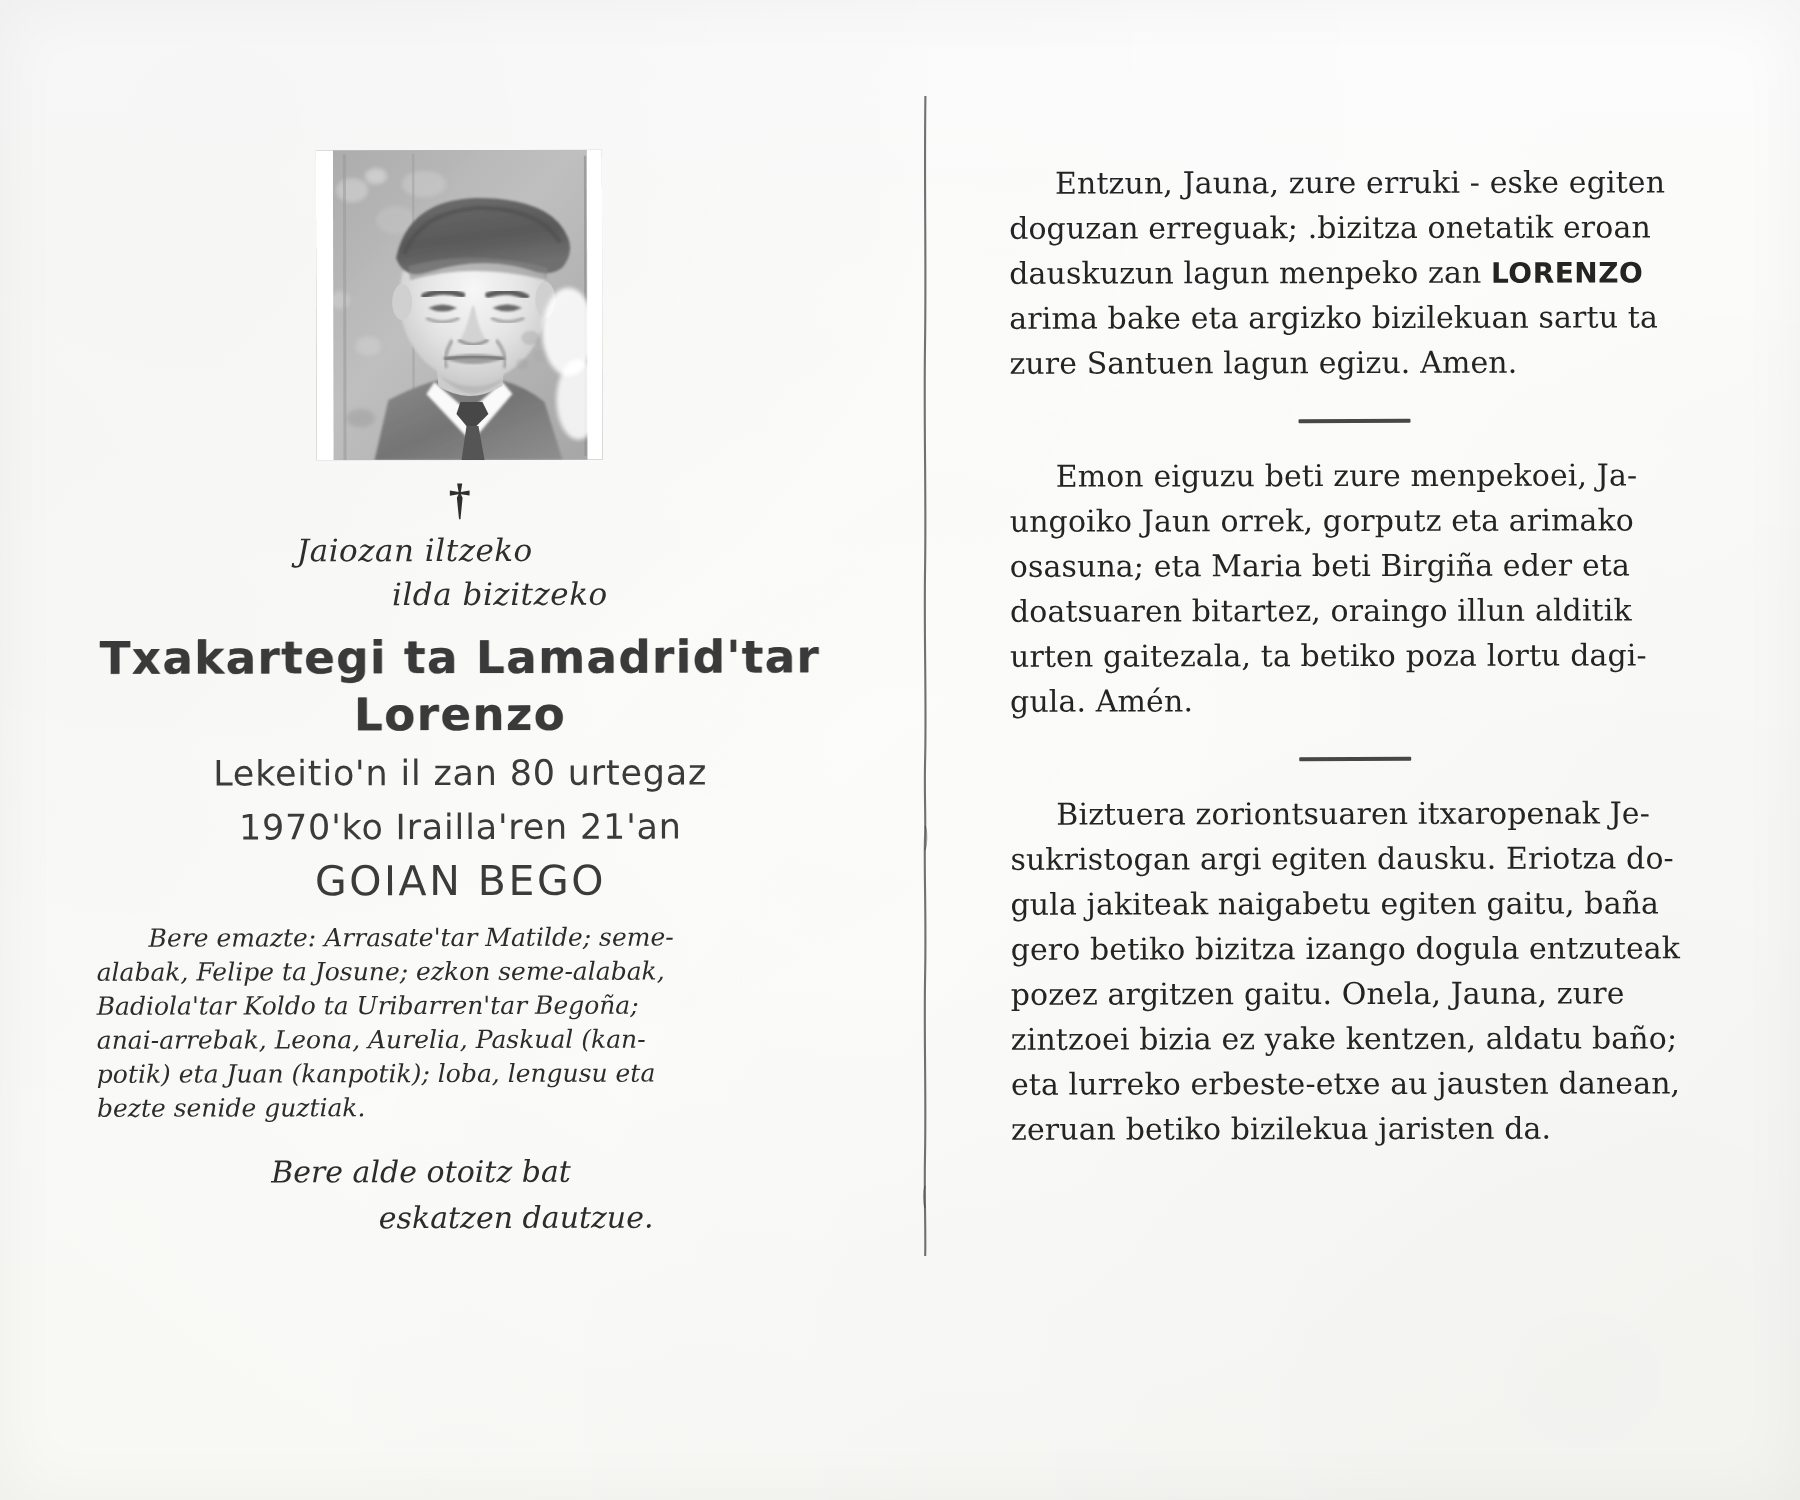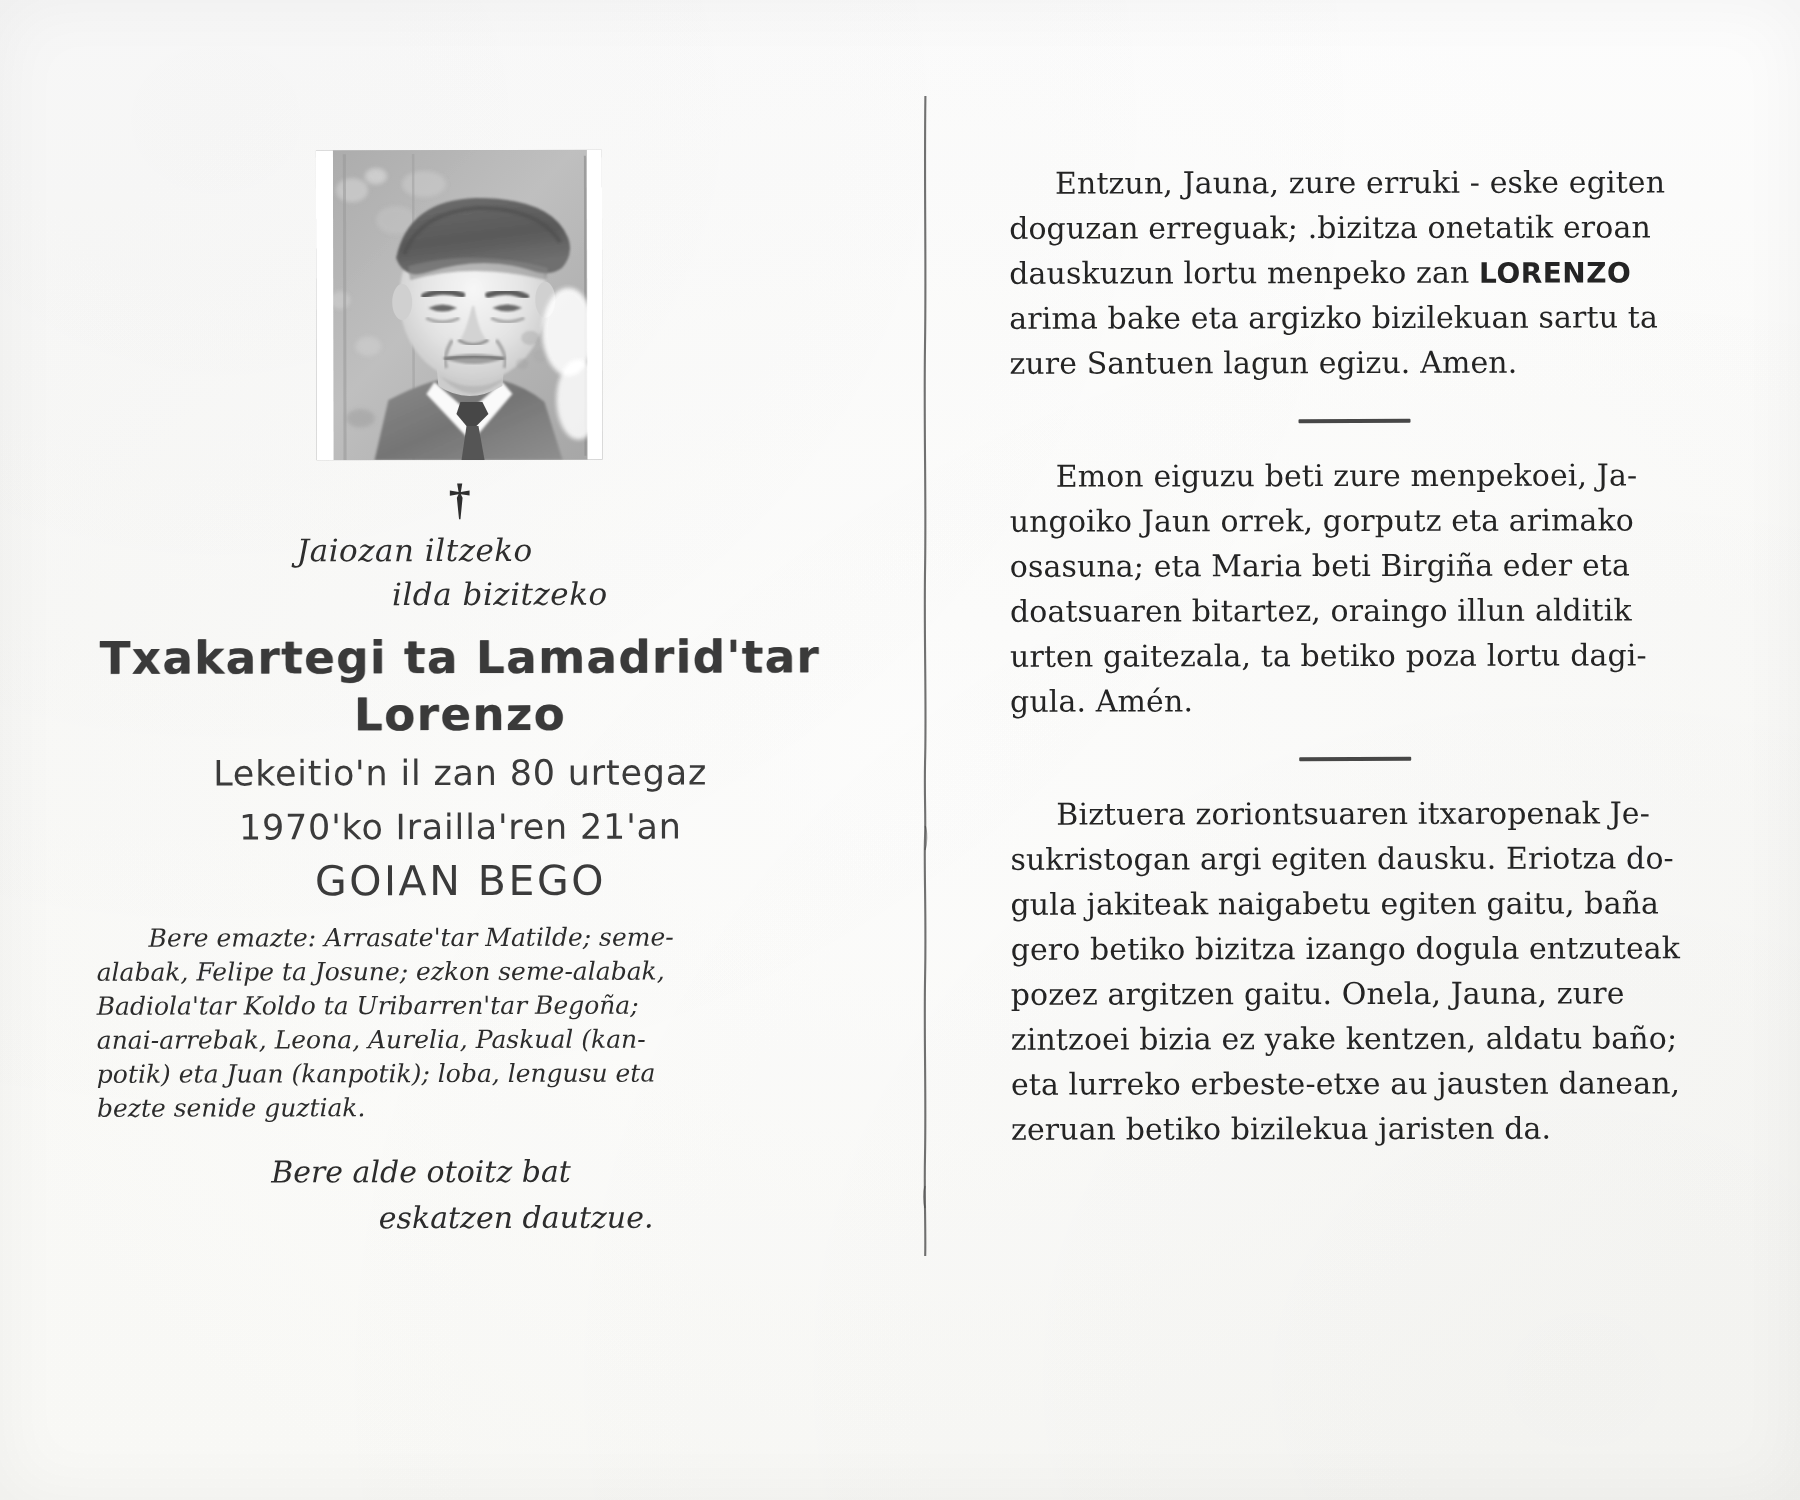--- a/index.html
+++ b/index.html
@@ -340,21 +340,21 @@
       <path d="M3.2 730 C5.2 736, 5.0 748, 3.0 754" stroke="#3c3c3c" stroke-width="1.4" fill="none" opacity="0.5"></path>
       <path d="M3.1 1090 C1.2 1096, 1.4 1106, 3.0 1112" stroke="#3c3c3c" stroke-width="1.4" fill="none" opacity="0.5"></path>
     </svg>
   </div>
 
   <div class="right-panel scan-tilt">
 
     <div class="prayer">
       <span class="pline first">Entzun,  Jauna, zure erruki - eske egiten</span>
       <span class="pline">doguzan  erreguak; .bizitza  onetatik  eroan</span>
-      <span class="pline"><span>dauskuzun lortu menpeko zan  </span><span class="name-caps">LORENZO</span></span>
+      <span class="pline"><span>dauskuzun lagun menpeko zan  </span><span class="name-caps">LORENZO</span></span>
       <span class="pline">arima bake eta argizko bizilekuan  sartu  ta</span>
       <span class="pline">zure Santuen lagun egizu. Amen.</span>
     </div>
 
     <div class="rule"></div>
 
     <div class="prayer block-gap-top">
       <span class="pline first">Emon eiguzu beti  zure  menpekoei, Ja-</span>
       <span class="pline">ungoiko Jaun  orrek,  gorputz  eta  arimako</span>
       <span class="pline">osasuna; eta  Maria  beti  Birgiña  eder eta</span>

